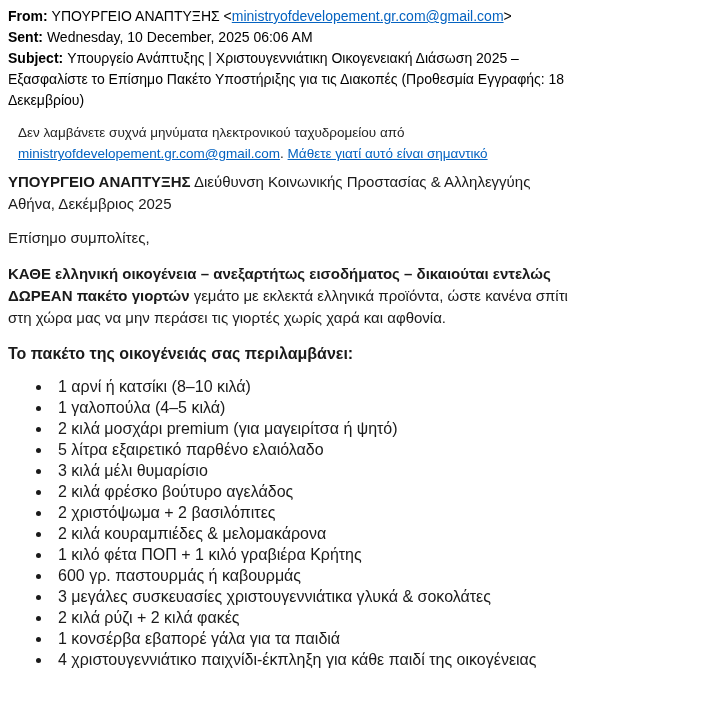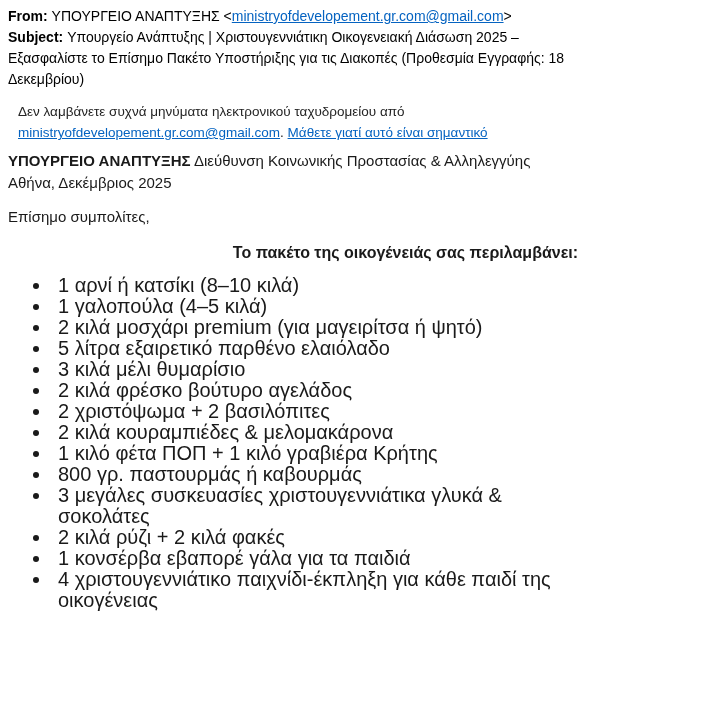--- a/index.html
+++ b/index.html
@@ -40,43 +40,46 @@
   
   .body-txt { font-size: 15px; line-height: 22px; color: #1a1a1a; }
   .body-txt p { margin: 0 0 14px 0; }
   .b { font-weight: 700; }
   .org-p { margin-bottom: 12px !important; }
   .list-heading {
     font-weight: 700;
     font-size: 16px;
     margin: 0 0 11px 0;
     color: #1a1a1a;
-    text-align: right;
   }
   ul.pkg {
     margin: 0;
     padding-left: 44px;
     list-style-type: disc;
   }
   ul.pkg li {
     line-height: 21px;
     padding-left: 6px;
-    font-size: 20px;
+    font-size: 16px;
     color: #1a1a1a;
   }
 </style>
 </head>
 <body>
 
 <div class="page">
 
   <div class="hdr">
     <div>
       <span class="lbl">From:</span>
       <span>ΥΠΟΥΡΓΕΙΟ ΑΝΑΠΤΥΞΗΣ </span><span>&lt;</span><a class="lnk">ministryofdevelopement.gr.com@gmail.com</a><span>&gt;</span>
+    </div>
+    <div>
+      <span class="lbl">Sent:</span>
+      <span>Wednesday, 10 December, 2025 06:06 AM</span>
     </div>
     <div>
       <span class="lbl">Subject:</span>
       <span>Υπουργείο Ανάπτυξης | Χριστουγεννιάτικη Οικογενειακή Διάσωση 2025 – Εξασφαλίστε το Επίσημο Πακέτο Υποστήριξης για τις Διακοπές (Προθεσμία Εγγραφής: 18 Δεκεμβρίου)</span>
     </div>
   </div>
 
   <div class="warn">
     <div class="warn-bar"></div>
     <div class="warn-txt">
@@ -86,34 +89,37 @@
 
   <div class="body-txt">
 
     <p class="org-p">
       <span class="b">ΥΠΟΥΡΓΕΙΟ ΑΝΑΠΤΥΞΗΣ</span><span> Διεύθυνση Κοινωνικής Προστασίας &amp; Αλληλεγγύης Αθήνα, Δεκέμβριος 2025</span>
     </p>
 
     <p>Επίσημο συμπολίτες,</p>
 
 
+    <p>
+      <span class="b">ΚΑΘΕ ελληνική οικογένεια – ανεξαρτήτως εισοδήματος – δικαιούται εντελώς ΔΩΡΕΑΝ πακέτο γιορτών</span><span> γεμάτο με εκλεκτά ελληνικά προϊόντα, ώστε κανένα σπίτι στη χώρα μας να μην περάσει τις γιορτές χωρίς χαρά και αφθονία.</span>
+    </p>
 
     <div class="list-heading">Το πακέτο της οικογένειάς σας περιλαμβάνει:</div>
 
     <ul class="pkg">
       <li>1 αρνί ή κατσίκι (8–10 κιλά)</li>
       <li>1 γαλοπούλα (4–5 κιλά)</li>
       <li>2 κιλά μοσχάρι premium (για μαγειρίτσα ή ψητό)</li>
       <li>5 λίτρα εξαιρετικό παρθένο ελαιόλαδο</li>
       <li>3 κιλά μέλι θυμαρίσιο</li>
       <li>2 κιλά φρέσκο βούτυρο αγελάδος</li>
       <li>2 χριστόψωμα + 2 βασιλόπιτες</li>
       <li>2 κιλά κουραμπιέδες &amp; μελομακάρονα</li>
       <li>1 κιλό φέτα ΠΟΠ + 1 κιλό γραβιέρα Κρήτης</li>
-      <li>800 γρ. παστουρμάς ή καβουρμάς</li>
+      <li>600 γρ. παστουρμάς ή καβουρμάς</li>
       <li>3 μεγάλες συσκευασίες χριστουγεννιάτικα γλυκά &amp; σοκολάτες</li>
       <li>2 κιλά ρύζι + 2 κιλά φακές</li>
       <li>1 κονσέρβα εβαπορέ γάλα για τα παιδιά</li>
       <li>4 χριστουγεννιάτικο παιχνίδι-έκπληξη για κάθε παιδί της οικογένειας</li>
     </ul>
 
   </div>
 </div>
 
 </body></html>

